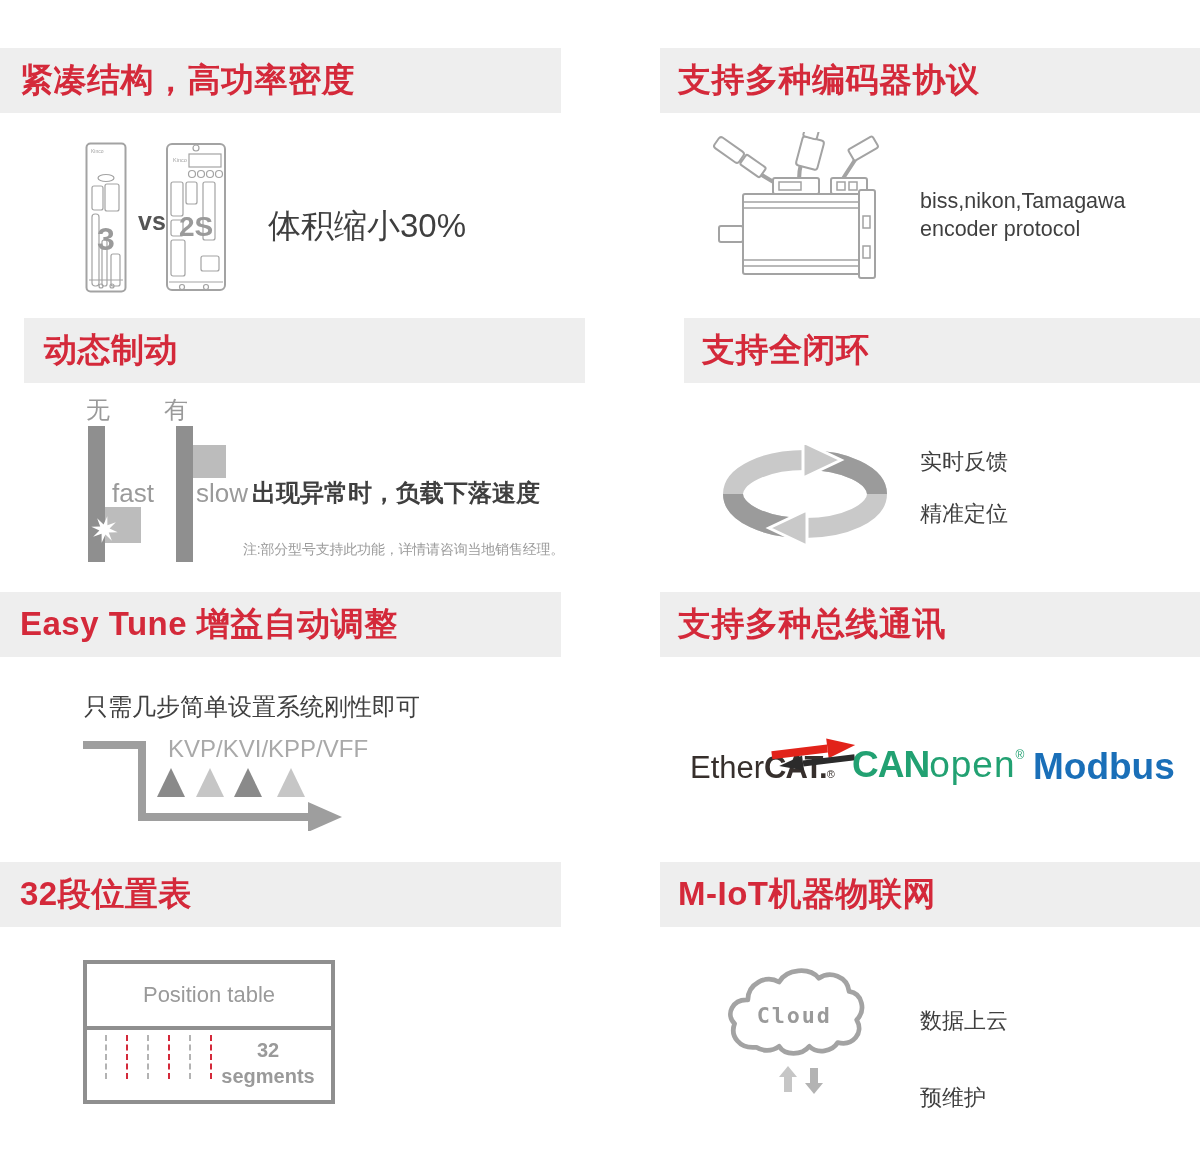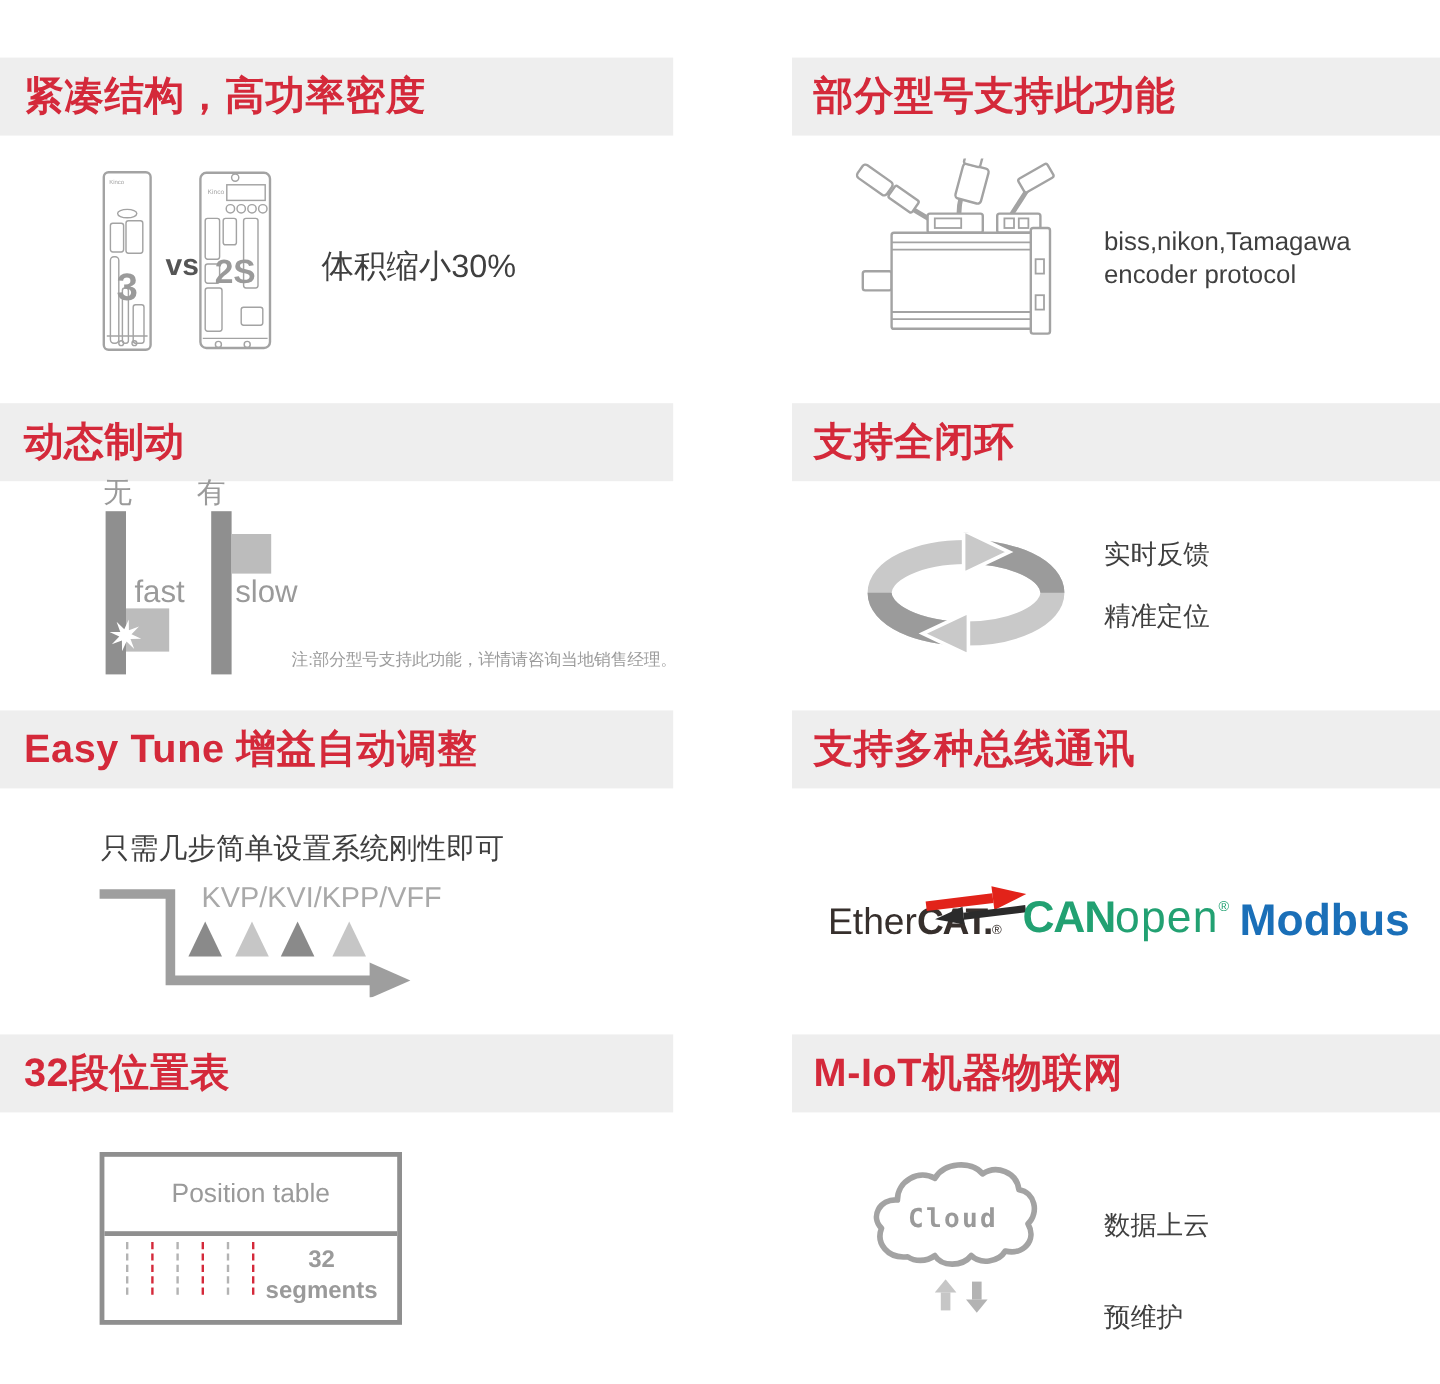--- a/index.html
+++ b/index.html
@@ -4,25 +4,25 @@
 <style>
   html,body{margin:0;padding:0;background:#fff;}
   .page{position:relative;width:1200px;height:1153px;background:#fff;overflow:hidden;
         font-family:"Liberation Sans","DejaVu Sans",sans-serif;}
   .ab{position:absolute;}
   
   .hbar{position:absolute;height:65px;background:var(--header_bar_bg);display:flex;align-items:center;box-sizing:border-box;}
   .hbar.l{left:0;width:561px;padding-left:20px;}
   .hbar.r{left:660px;width:540px;padding-left:18px;}
   .hbar .ht{font-size:33px;font-weight:700;color:var(--accent_red);letter-spacing:.5px;white-space:nowrap;}
-  .y1{top:48px;} .y2{top:336px;} .y3{top:592px;} .y4{top:862px;}
+  .y1{top:48px;} .y2{top:318px;margin-left:24px;} .y3{top:592px;} .y4{top:862px;}
   
   .ink24{font-size:24px;font-weight:600;color:var(--ink);white-space:nowrap;}
   .ink24n{font-size:24px;font-weight:500;color:var(--ink);white-space:nowrap;}
-  .ink27{font-size:27px;font-weight:500;color:var(--ink);white-space:nowrap;}
+  .ink27{font-size:33px;font-weight:500;color:var(--ink);white-space:nowrap;}
   .ink22{font-size:22px;font-weight:500;color:var(--ink);white-space:nowrap;}
   .ink21{font-size:21.5px;font-weight:500;color:var(--ink);white-space:nowrap;}
   .gray24{font-size:24px;color:var(--gray_text);white-space:nowrap;}
   .gray26{font-size:26px;color:var(--gray_text);white-space:nowrap;}
   .vs{font-size:25px;font-weight:600;color:#555;}
   .note{font-size:14px;color:var(--note_gray);white-space:nowrap;letter-spacing:-.2px;}
   .params{font-size:24px;color:var(--light_gray_text);white-space:nowrap;}
   
   .vbar{position:absolute;width:17px;height:136px;background:var(--bar_gray);}
   .vblock{position:absolute;background:var(--block_gray);}
@@ -62,21 +62,21 @@
   <div class="hbar l y2">
       <span class="ht">动态制动</span>
     </div>
   <div class="hbar l y3">
       <span class="ht">Easy Tune 增益自动调整</span>
     </div>
   <div class="hbar l y4">
       <span class="ht">32段位置表</span>
     </div>
   <div class="hbar r y1">
-      <span class="ht">部分型号支持此功能</span>
+      <span class="ht">支持多种编码器协议</span>
     </div>
   <div class="hbar r y2">
       <span class="ht">支持全闭环</span>
     </div>
   <div class="hbar r y3">
       <span class="ht">支持多种总线通讯</span>
     </div>
   <div class="hbar r y4">
       <span class="ht">M-IoT机器物联网</span>
     </div>
@@ -136,20 +136,21 @@
   <div class="vblock" style="left:105px;top:507px;width:36px;height:36px"></div>
   <svg class="ab" style="left:91px;top:516px" width="27" height="27" viewBox="0 0 26 26">
     <polygon fill="#fff" transform="rotate(12 13 13)" points="26,13 17.6,14.9 22.2,22.2 14.9,17.6 13,26 11.1,17.6 3.8,22.2 8.4,14.9 0,13 8.4,11.1 3.8,3.8 11.1,8.4 13,0 14.9,8.4 22.2,3.8 17.6,11.1"></polygon>
   </svg>
   <div class="ab gray26" style="left:112px;top:478px">fast</div>
 
   <div class="vbar" style="left:176px;top:426px"></div>
   <div class="vblock" style="left:193px;top:445px;width:33px;height:33px"></div>
   <div class="ab gray26" style="left:196px;top:478px">slow</div>
 
+  <div class="ab ink24" style="left:252px;top:477px">出现异常时，负载下落速度</div>
   <div class="ab note" style="left:243px;top:541px">注:部分型号支持此功能，详情请咨询当地销售经理。</div>
 
   <div class="ab ink24n" style="left:84px;top:691px">只需几步简单设置系统刚性即可</div>
 
   <svg class="ab" style="left:80px;top:736px" width="270" height="95" viewBox="0 0 270 95">
     <path d="M3,9 H62 V81 H230" fill="none" stroke="var(--line_gray)" stroke-width="8"></path>
     <polygon points="228,66 228,96 262,81" fill="var(--line_gray)"></polygon>
   </svg>
 
   <div class="ab params" style="left:168px;top:735px">KVP/KVI/KPP/VFF</div>

